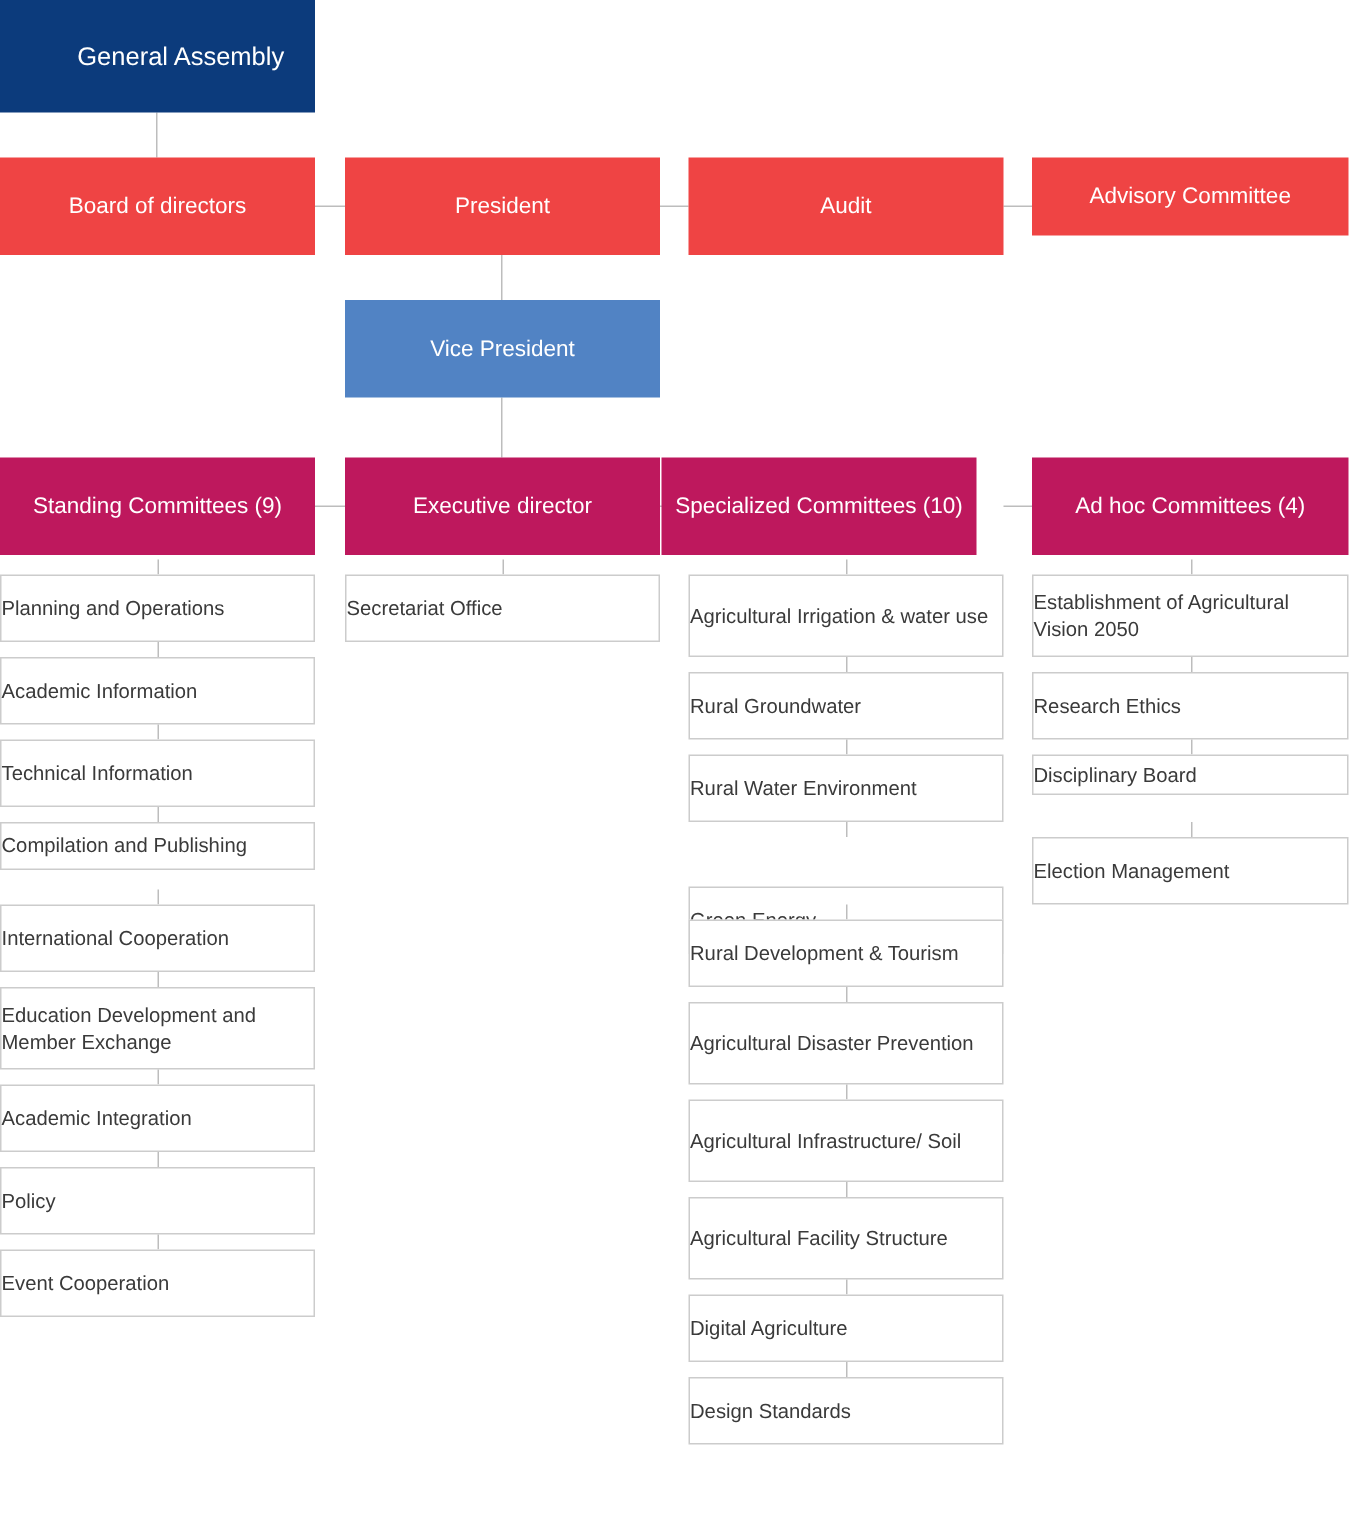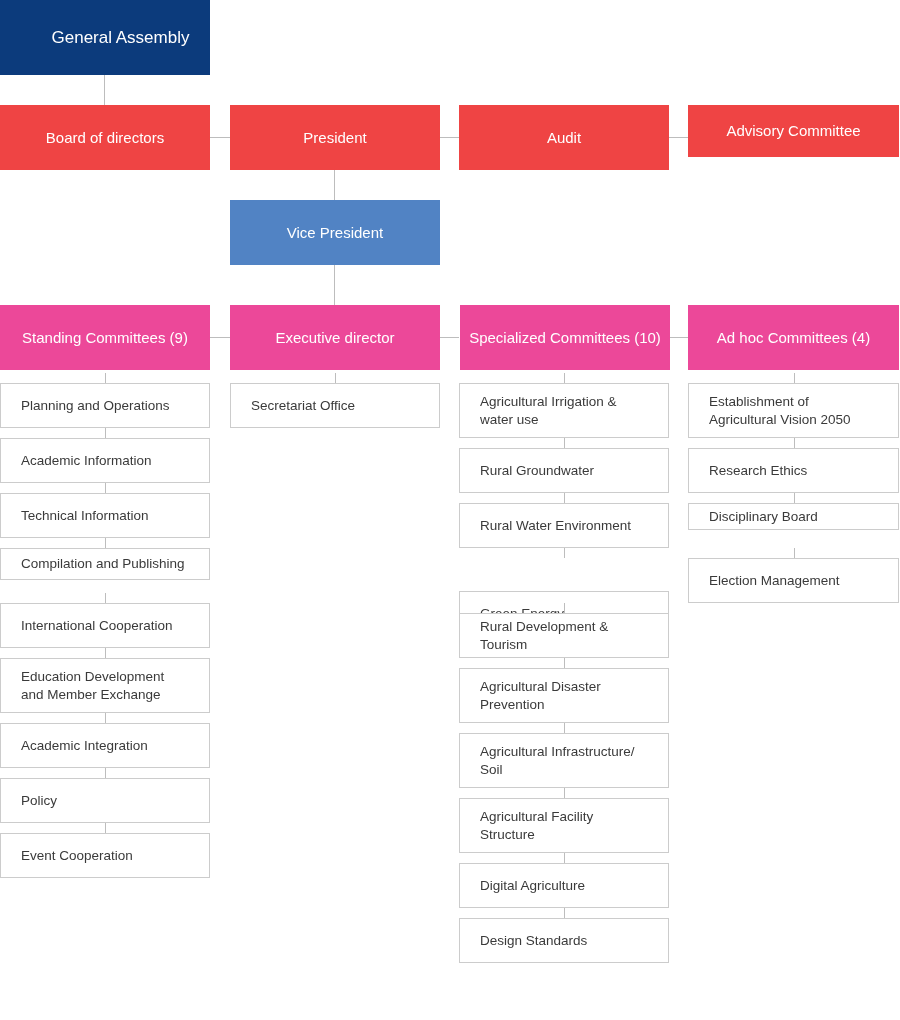--- a/index.html
+++ b/index.html
@@ -54,37 +54,37 @@
   .node.lightblue {
     background: #5183c4;
     color: #ffffff;
     justify-content: center;
     text-align: center;
     font-size: 15px;
   }
 
   
   .node.gray {
-    background: #ec4899;
+    background: #be185d;
     color: #ffffff;
     justify-content: center;
     text-align: center;
     font-size: 15px;
     padding: 0 8px;
   }
 
   
   .node.leaf {
     background: #ffffff;
     border: 1px solid #cccccc;
     color: #3a3a3a;
     font-size: 13.5px;
     justify-content: flex-start;
     text-align: left;
-    padding: 0 20px;
+    padding: 0 0;
   }
 
   
   .line {
     position: absolute;
     background: #bdbdbd;
   }
   .line.v { width: 1px; }
   .line.h { height: 1px; }
 </style>
@@ -132,21 +132,21 @@
   </div>
 
   <div class="node gray" style="left:0px; top:305px; width:210px; height:65px;">
     <span class="node-label">Standing Committees (9)</span>
   </div>
 
   <div class="node gray" style="left:230px; top:305px; width:210px; height:65px;">
     <span class="node-label">Executive director</span>
   </div>
 
-  <div class="node gray" style="left:460px; top:305px; width:210px; height:65px;">
+  <div class="node gray" style="left:441px; top:305px; width:210px; height:65px;">
     <span class="node-label">Specialized Committees (10)</span>
   </div>
 
   <div class="node gray" style="left:688px; top:305px; width:211px; height:65px;">
     <span class="node-label">Ad hoc Committees (4)</span>
   </div>
 
   <div id="leaf-layer">
       <div class="line v" style="left: 105px; top: 373px; height: 10px;"></div>
       <div class="node leaf" style="left: 0px; top: 383px; width: 210px; height: 45px;">

